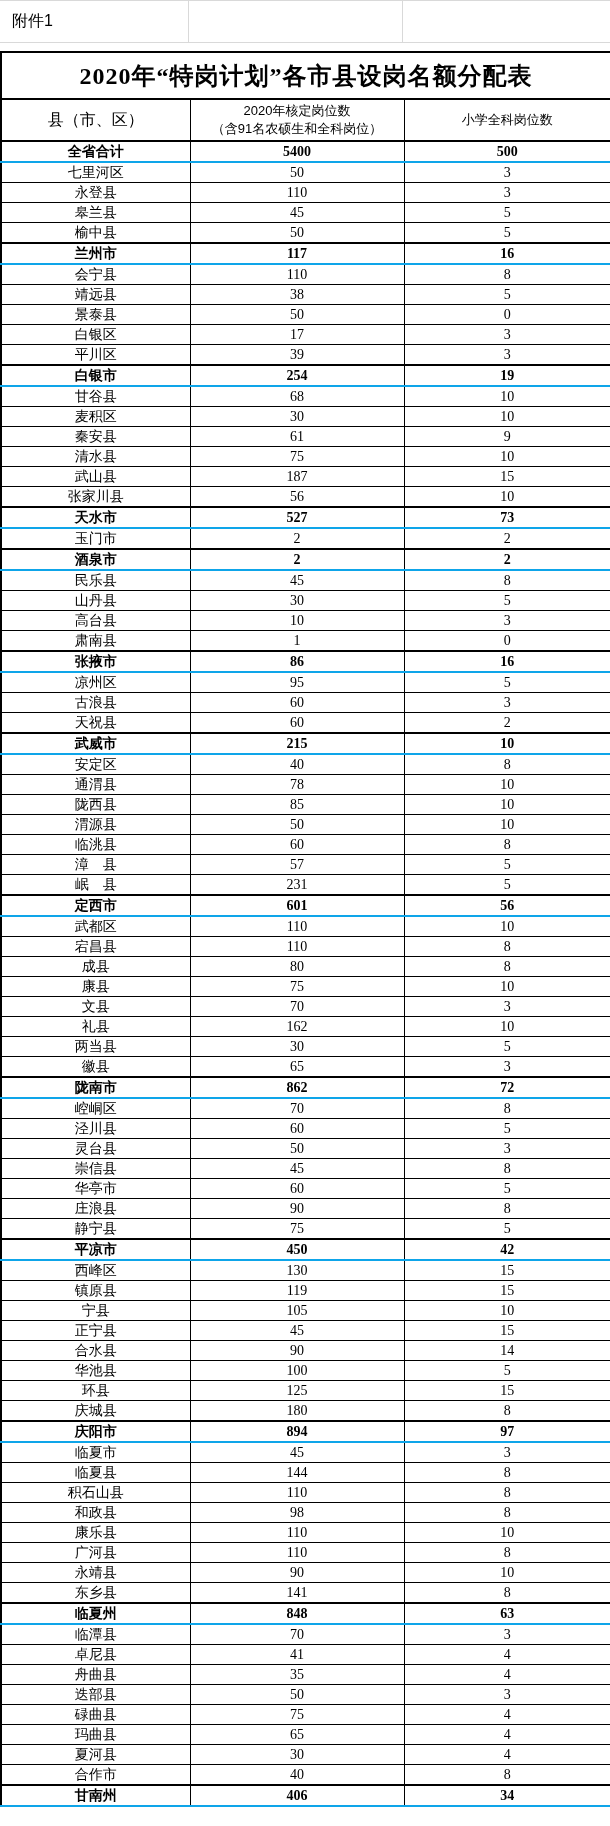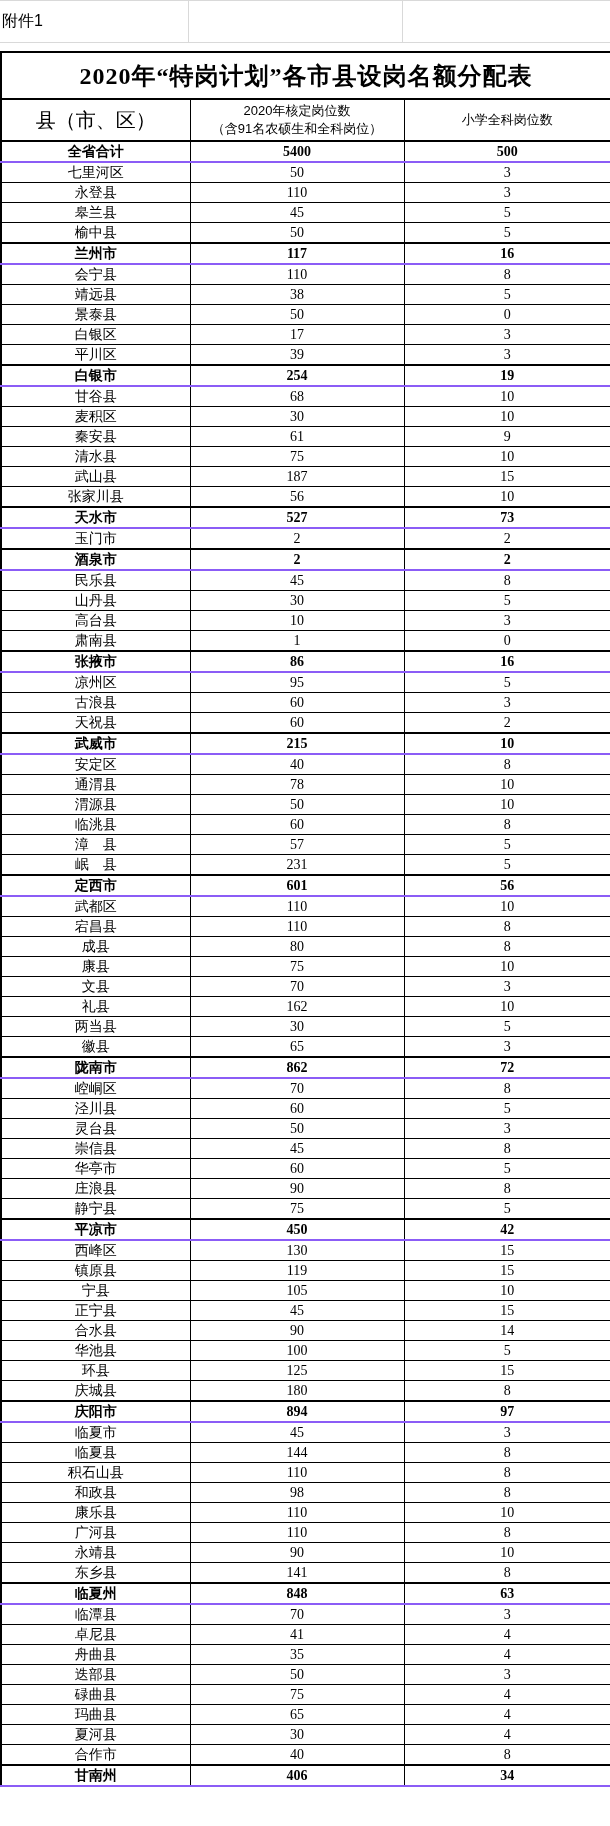--- a/index.html
+++ b/index.html
@@ -19,21 +19,21 @@
     border-top: 1px solid #d9d9d9;
     border-bottom: 1px solid #d9d9d9;
     box-sizing: border-box;
   }
   .attachment-cell {
     box-sizing: border-box;
     border-right: 1px solid #d9d9d9;
     display: flex;
     align-items: center;
   }
-  .attachment-cell.c1 { width: 189px; padding-left: 2px;
+  .attachment-cell.c1 { width: 189px; padding-left: 12px;
     font-family: "Liberation Sans", "DejaVu Sans", sans-serif;
     font-size: 16px; }
   .attachment-cell.c2 { width: 214px; }
   .attachment-cell.c3 { flex: 1; border-right: none; }
   .gap { height: 8px; }
 
   
   table.alloc {
     width: 610px;
     border-collapse: collapse;
@@ -62,30 +62,30 @@
     margin-left: 12px;
   }
   tr.header-row th {
     height: 40px;
     border-bottom: 2px solid #000000;
     font-family: "Liberation Sans", "DejaVu Sans", sans-serif;
     font-weight: normal;
     font-size: 13px;
     line-height: 1.35;
   }
-  tr.header-row th.first { font-size: 20px; }
+  tr.header-row th.first { font-size: 16px; }
   tr.data-row td {
     height: 19px;
     font-size: 14px;
     line-height: 1;
   }
   tr.data-row.summary td {
     font-weight: bold;
     border-top: 2px solid #000000;
-    border-bottom: 2px solid #8b5cf6;
+    border-bottom: 2px solid #0ea5e9;
     font-family: Liberation Serif, serif;
   }
 </style>
 </head>
 <body>
 
 <div class="attachment-row">
   <div class="attachment-cell c1">附件1</div>
   <div class="attachment-cell c2"></div>
   <div class="attachment-cell c3"></div>
@@ -264,20 +264,25 @@
     <td>安定区</td>
     <td>40</td>
     <td>8</td>
   </tr>
       <tr class="data-row">
     <td>通渭县</td>
     <td>78</td>
     <td>10</td>
   </tr>
       <tr class="data-row">
+    <td>陇西县</td>
+    <td>85</td>
+    <td>10</td>
+  </tr>
+      <tr class="data-row">
     <td>渭源县</td>
     <td>50</td>
     <td>10</td>
   </tr>
       <tr class="data-row">
     <td>临洮县</td>
     <td>60</td>
     <td>8</td>
   </tr>
       <tr class="data-row">

